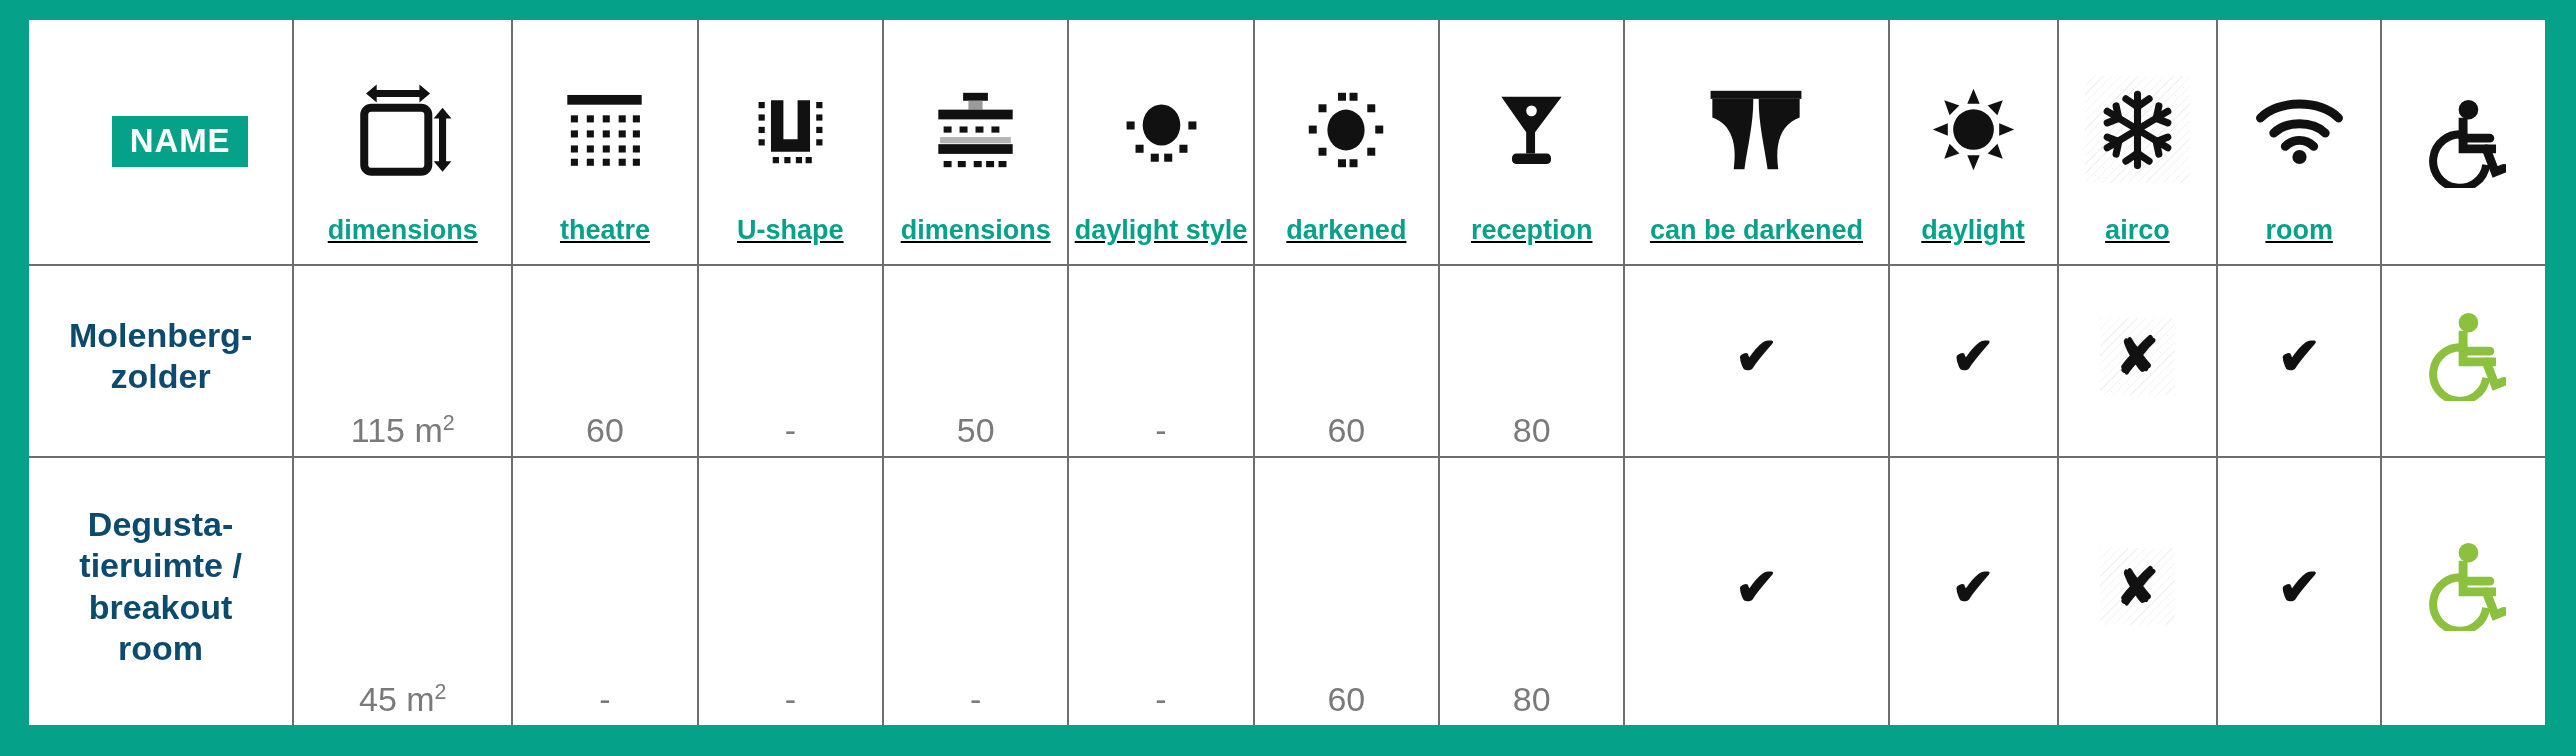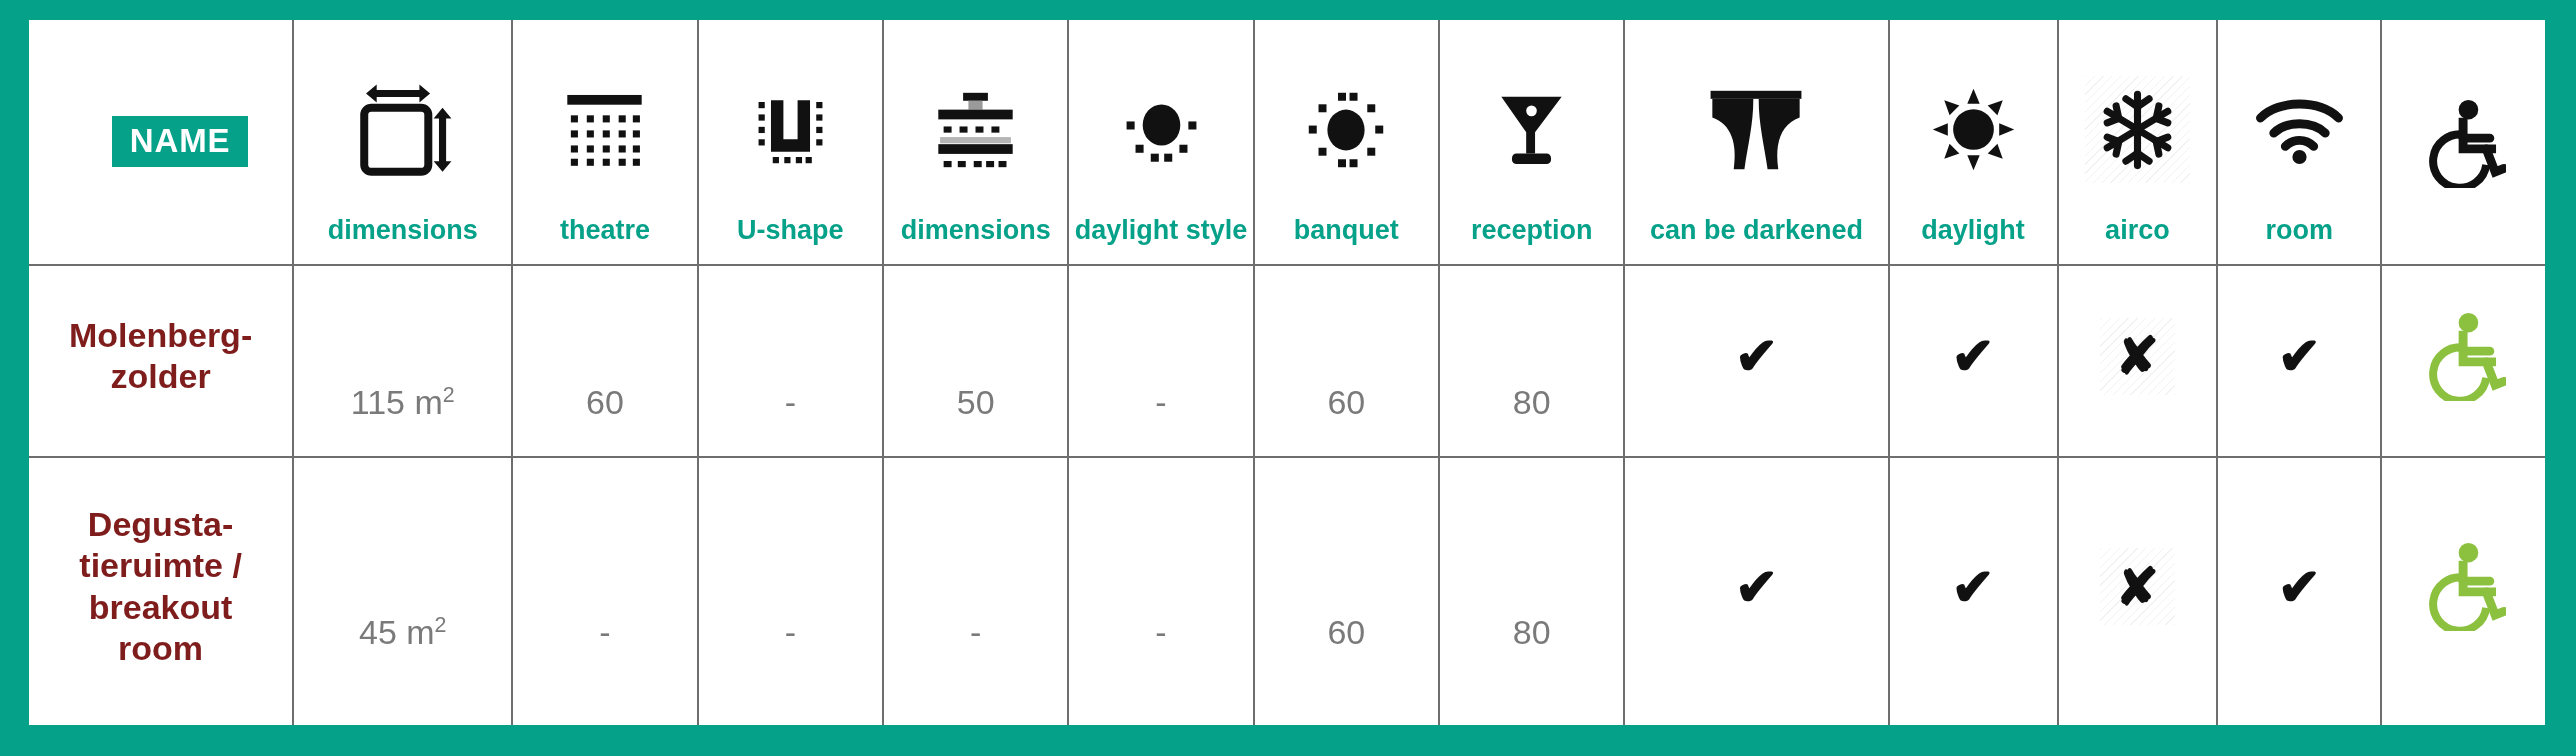--- a/index.html
+++ b/index.html
@@ -45,20 +45,21 @@
   
   .hdr-cell{
     height:244px;
     position:relative;
   }
   .hdr-inner{
     display:flex;flex-direction:column;
     align-items:center;justify-content:flex-start;
     height:100%;box-sizing:border-box;
     padding-top:23px;
+    text-decoration:underline;
   }
   .hdr-icon{
     flex:1 1 auto;
     display:flex;align-items:center;justify-content:center;
     width:100%;
   }
   .hdr-label{
     color:#06A189;
     font-size:27px;
     line-height:1;
@@ -85,25 +86,25 @@
   .row1 td{height:190px;}
   .row2 td{height:267px;}
 
   .cell-pad{
     box-sizing:border-box;
     height:100%;
     padding:19.6px 9px 9px 9px;
     display:flex;
     justify-content:center;
   }
-  .align-top{align-items:center;margin-top:36px;}
+  .align-top{align-items:flex-end;}
   .align-mid{align-items:center;padding-top:0;}
 
   .roomname{
-    color:#7f1d1d;
+    color:#0c4a6e;
     font-weight:bold;
     font-size:34px;
     line-height:1.22;
     text-align:center;
   }
   .numval{
     color:#7a7a7a;
     font-size:34px;
     line-height:1;
     white-space:nowrap;
@@ -282,21 +283,21 @@
                     <rect x="48" y="77" width="9" height="9"></rect>
               <rect x="2" y="39" width="9" height="9"></rect>
                     <rect x="77" y="39" width="9" height="9"></rect>
               <rect x="13" y="15" width="9" height="9"></rect>
                     <rect x="68" y="15" width="9" height="9"></rect>
               <rect x="13" y="64" width="9" height="9"></rect>
                     <rect x="68" y="64" width="9" height="9"></rect>
             </g>
           </svg>
         </div>
-        <div class="hdr-label">banquet</div>
+        <div class="hdr-label">darkened</div>
       </div>
     </th>
 
     <th class="hdr-cell">
       <div class="hdr-inner">
         <div class="hdr-icon">
           <svg class="icon-svg" width="71" height="77" viewBox="0 0 80 86">
             <path fill="#111" d="M6 6 H74 L44 46 V70 H34 V46 Z"></path>
             <circle cx="40" cy="22" r="6" fill="#fff"></circle>
             <rect x="18" y="70" width="44" height="12" rx="5" fill="#111"></rect>

